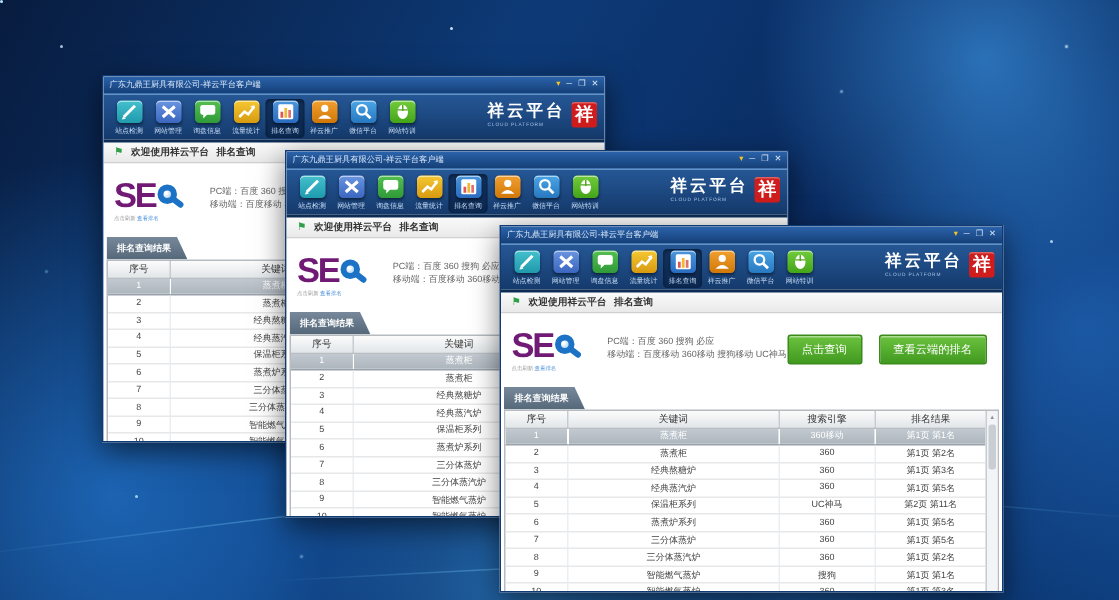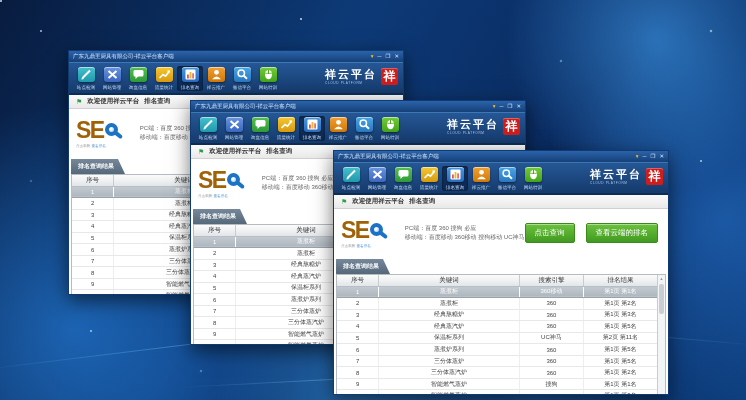--- a/index.html
+++ b/index.html
@@ -58,21 +58,21 @@
 
   .welcome { height:14px; display:flex; align-items:center; gap:5px; padding:0 7px;
     background:linear-gradient(180deg,#fafafa,#e9e9e9); border-bottom:1px solid #d0d0d0; }
   .flag { font-size:7px; color:#2fa048; line-height:1; }
   .wtext,.wsec { font-size:6.5px; font-weight:bold; color:#333; }
 
   .content { background:#fff; }
   .hero { display:flex; align-items:center; padding:5px 6px 2px 7px; height:45px; }
   .seo { display:flex; flex-direction:column; width:72px; }
   .seo-row { display:flex; align-items:center; }
-  .seo-word { font-size:23px; font-weight:bold; color:#a16207; letter-spacing:-1.5px; line-height:22px; }
+  .seo-word { font-size:23px; font-weight:bold; color:#701a75; letter-spacing:-1.5px; line-height:22px; }
   .lens { width:13px; height:13px; border:4.5px solid #1c72c4; border-radius:50%;
     background:radial-gradient(circle at 32% 32%, #ffffff 15%, #bcdcf4 70%); position:relative; margin-left:1px; }
   .lens .handle { position:absolute; width:9px; height:3.5px; background:#1c72c4;
     right:-9px; bottom:-4px; transform:rotate(38deg); border-radius:2px; }
   .seo-cap { font-size:4px; margin-top:2px; white-space:nowrap; transform:scale(.9); transform-origin:left; }
   .cap-g { color:#999; } .cap-b { color:#4a90d9; }
   .engines { margin-left:8px; font-size:6px; color:#666; line-height:9.5px; white-space:nowrap; }
   .btns { margin-left:auto; display:flex; gap:11px; padding-right:4px; }
   .gbtn { font-family:inherit; font-size:7.5px; color:#fff; padding:4px 9px;
     background:linear-gradient(180deg,#6cc23e,#419a20); border:1px solid #3a8a1c; border-radius:2px;

